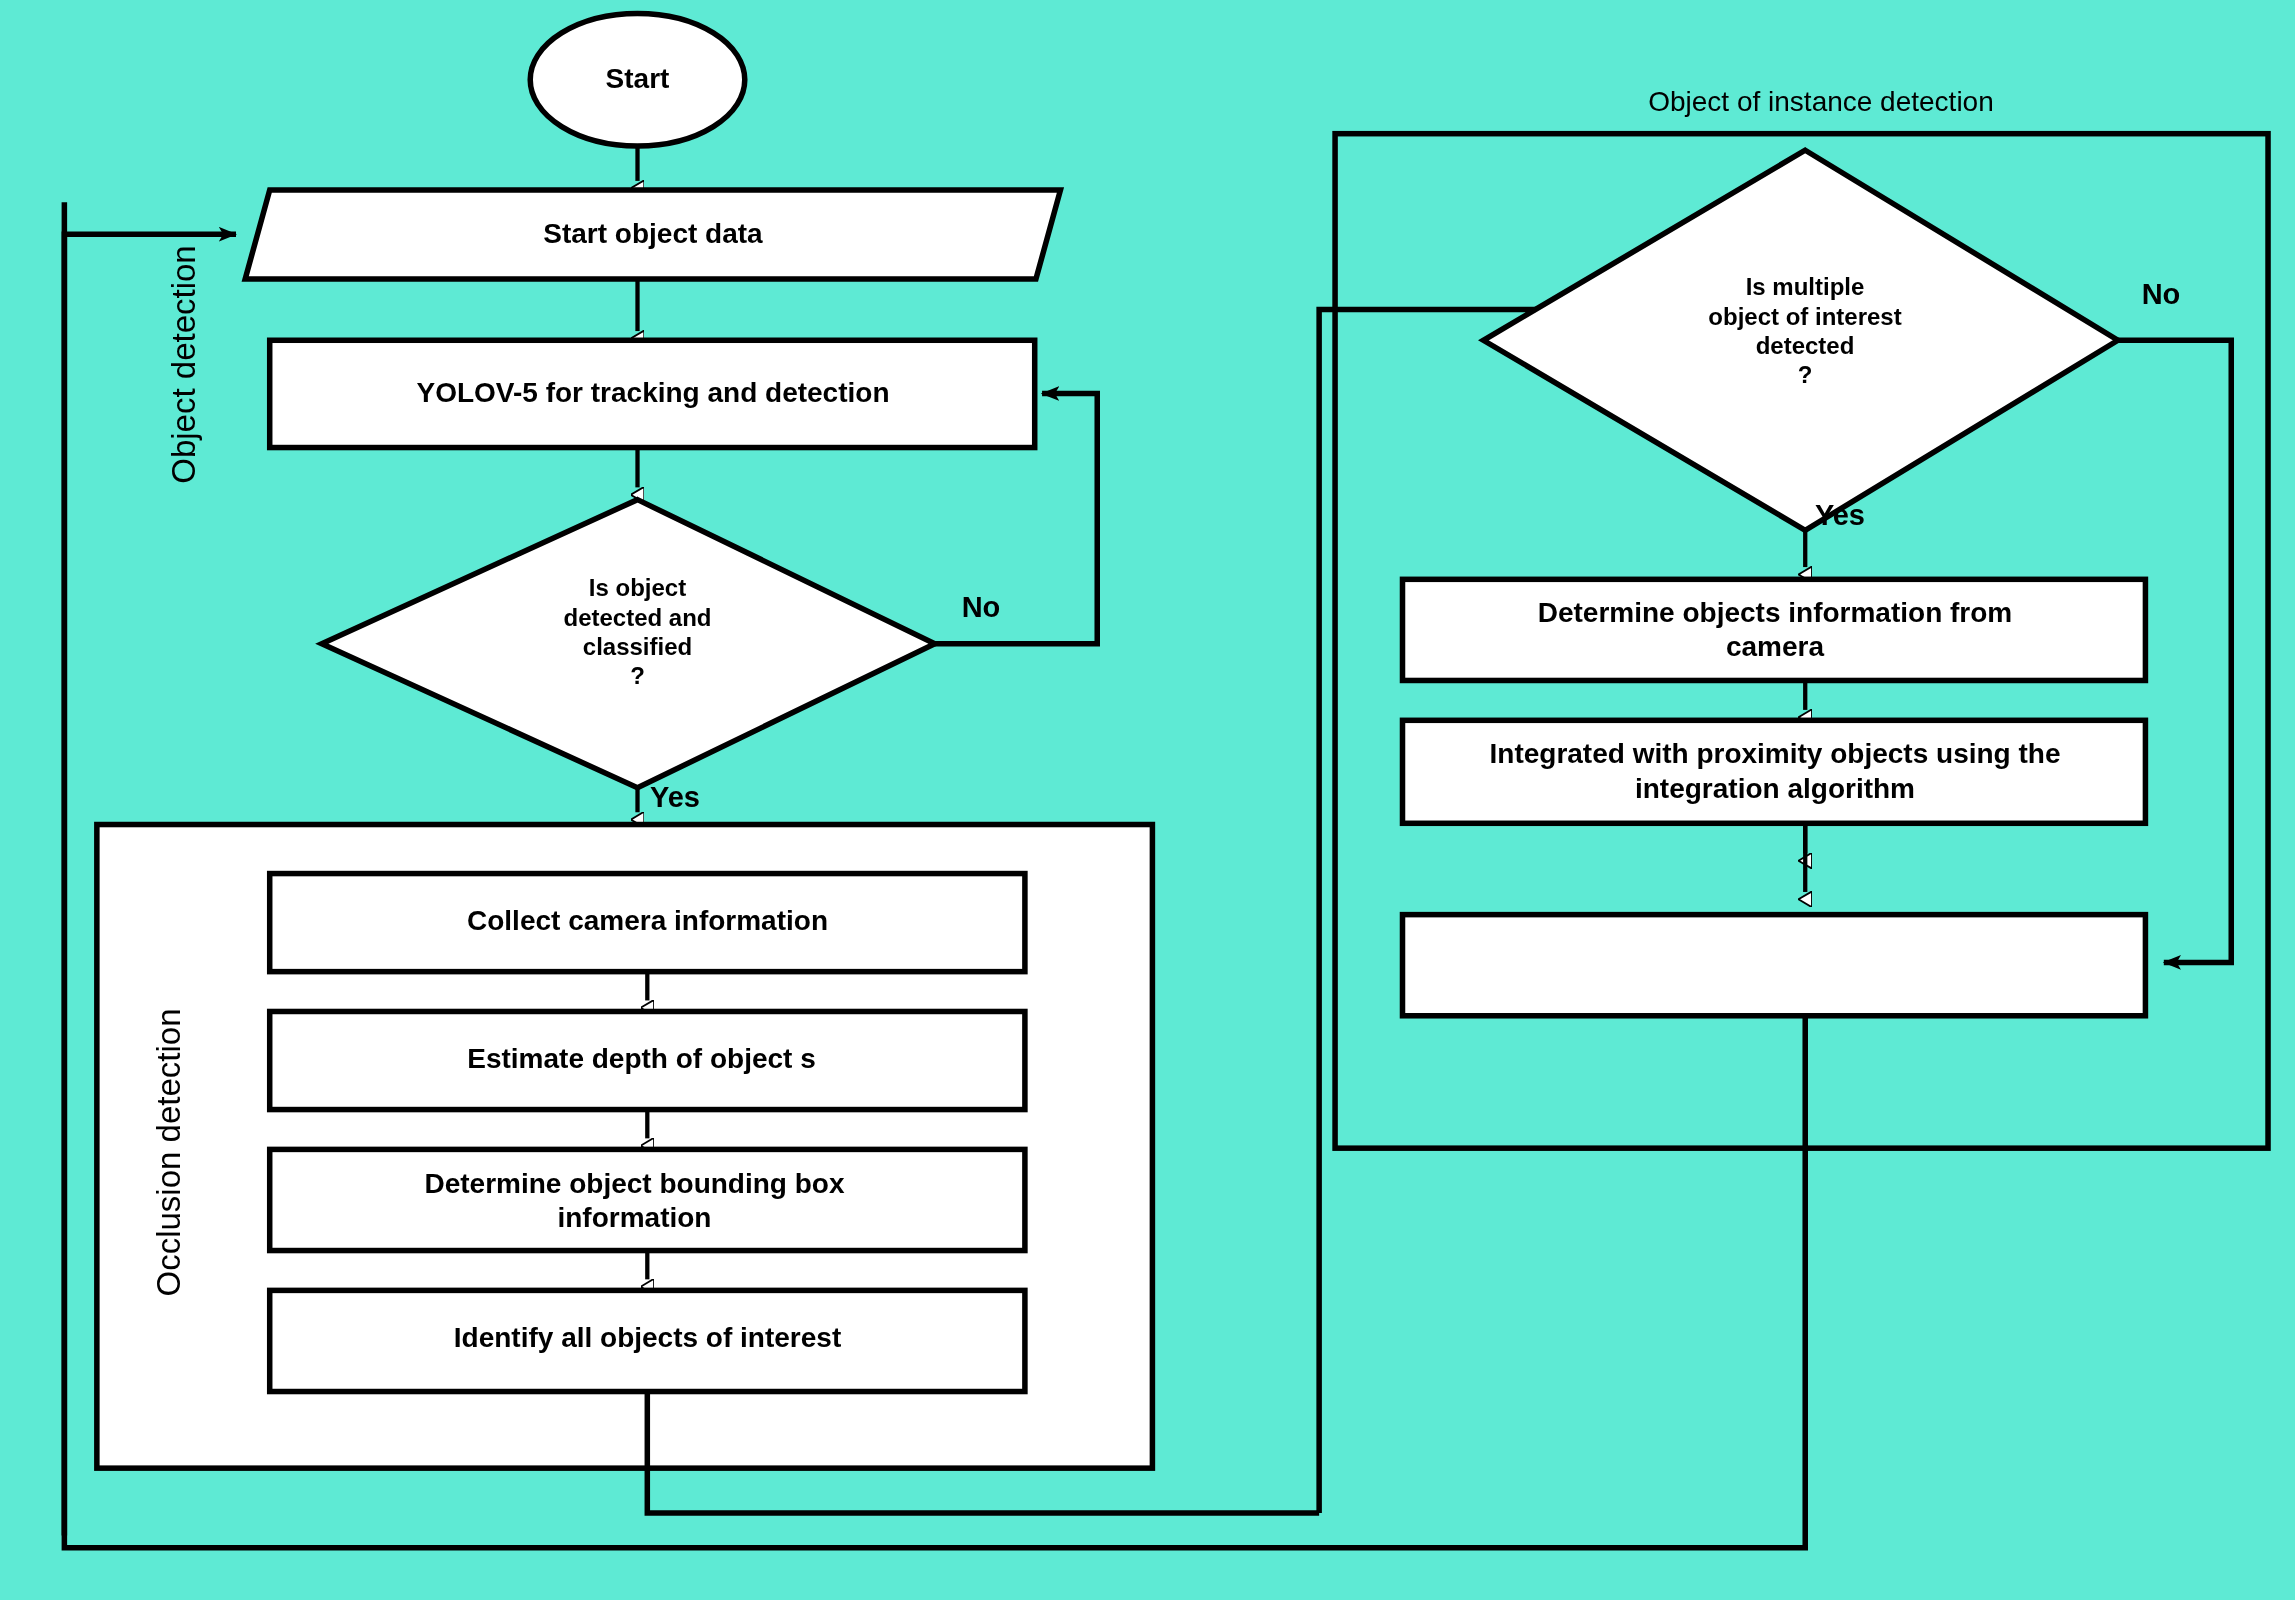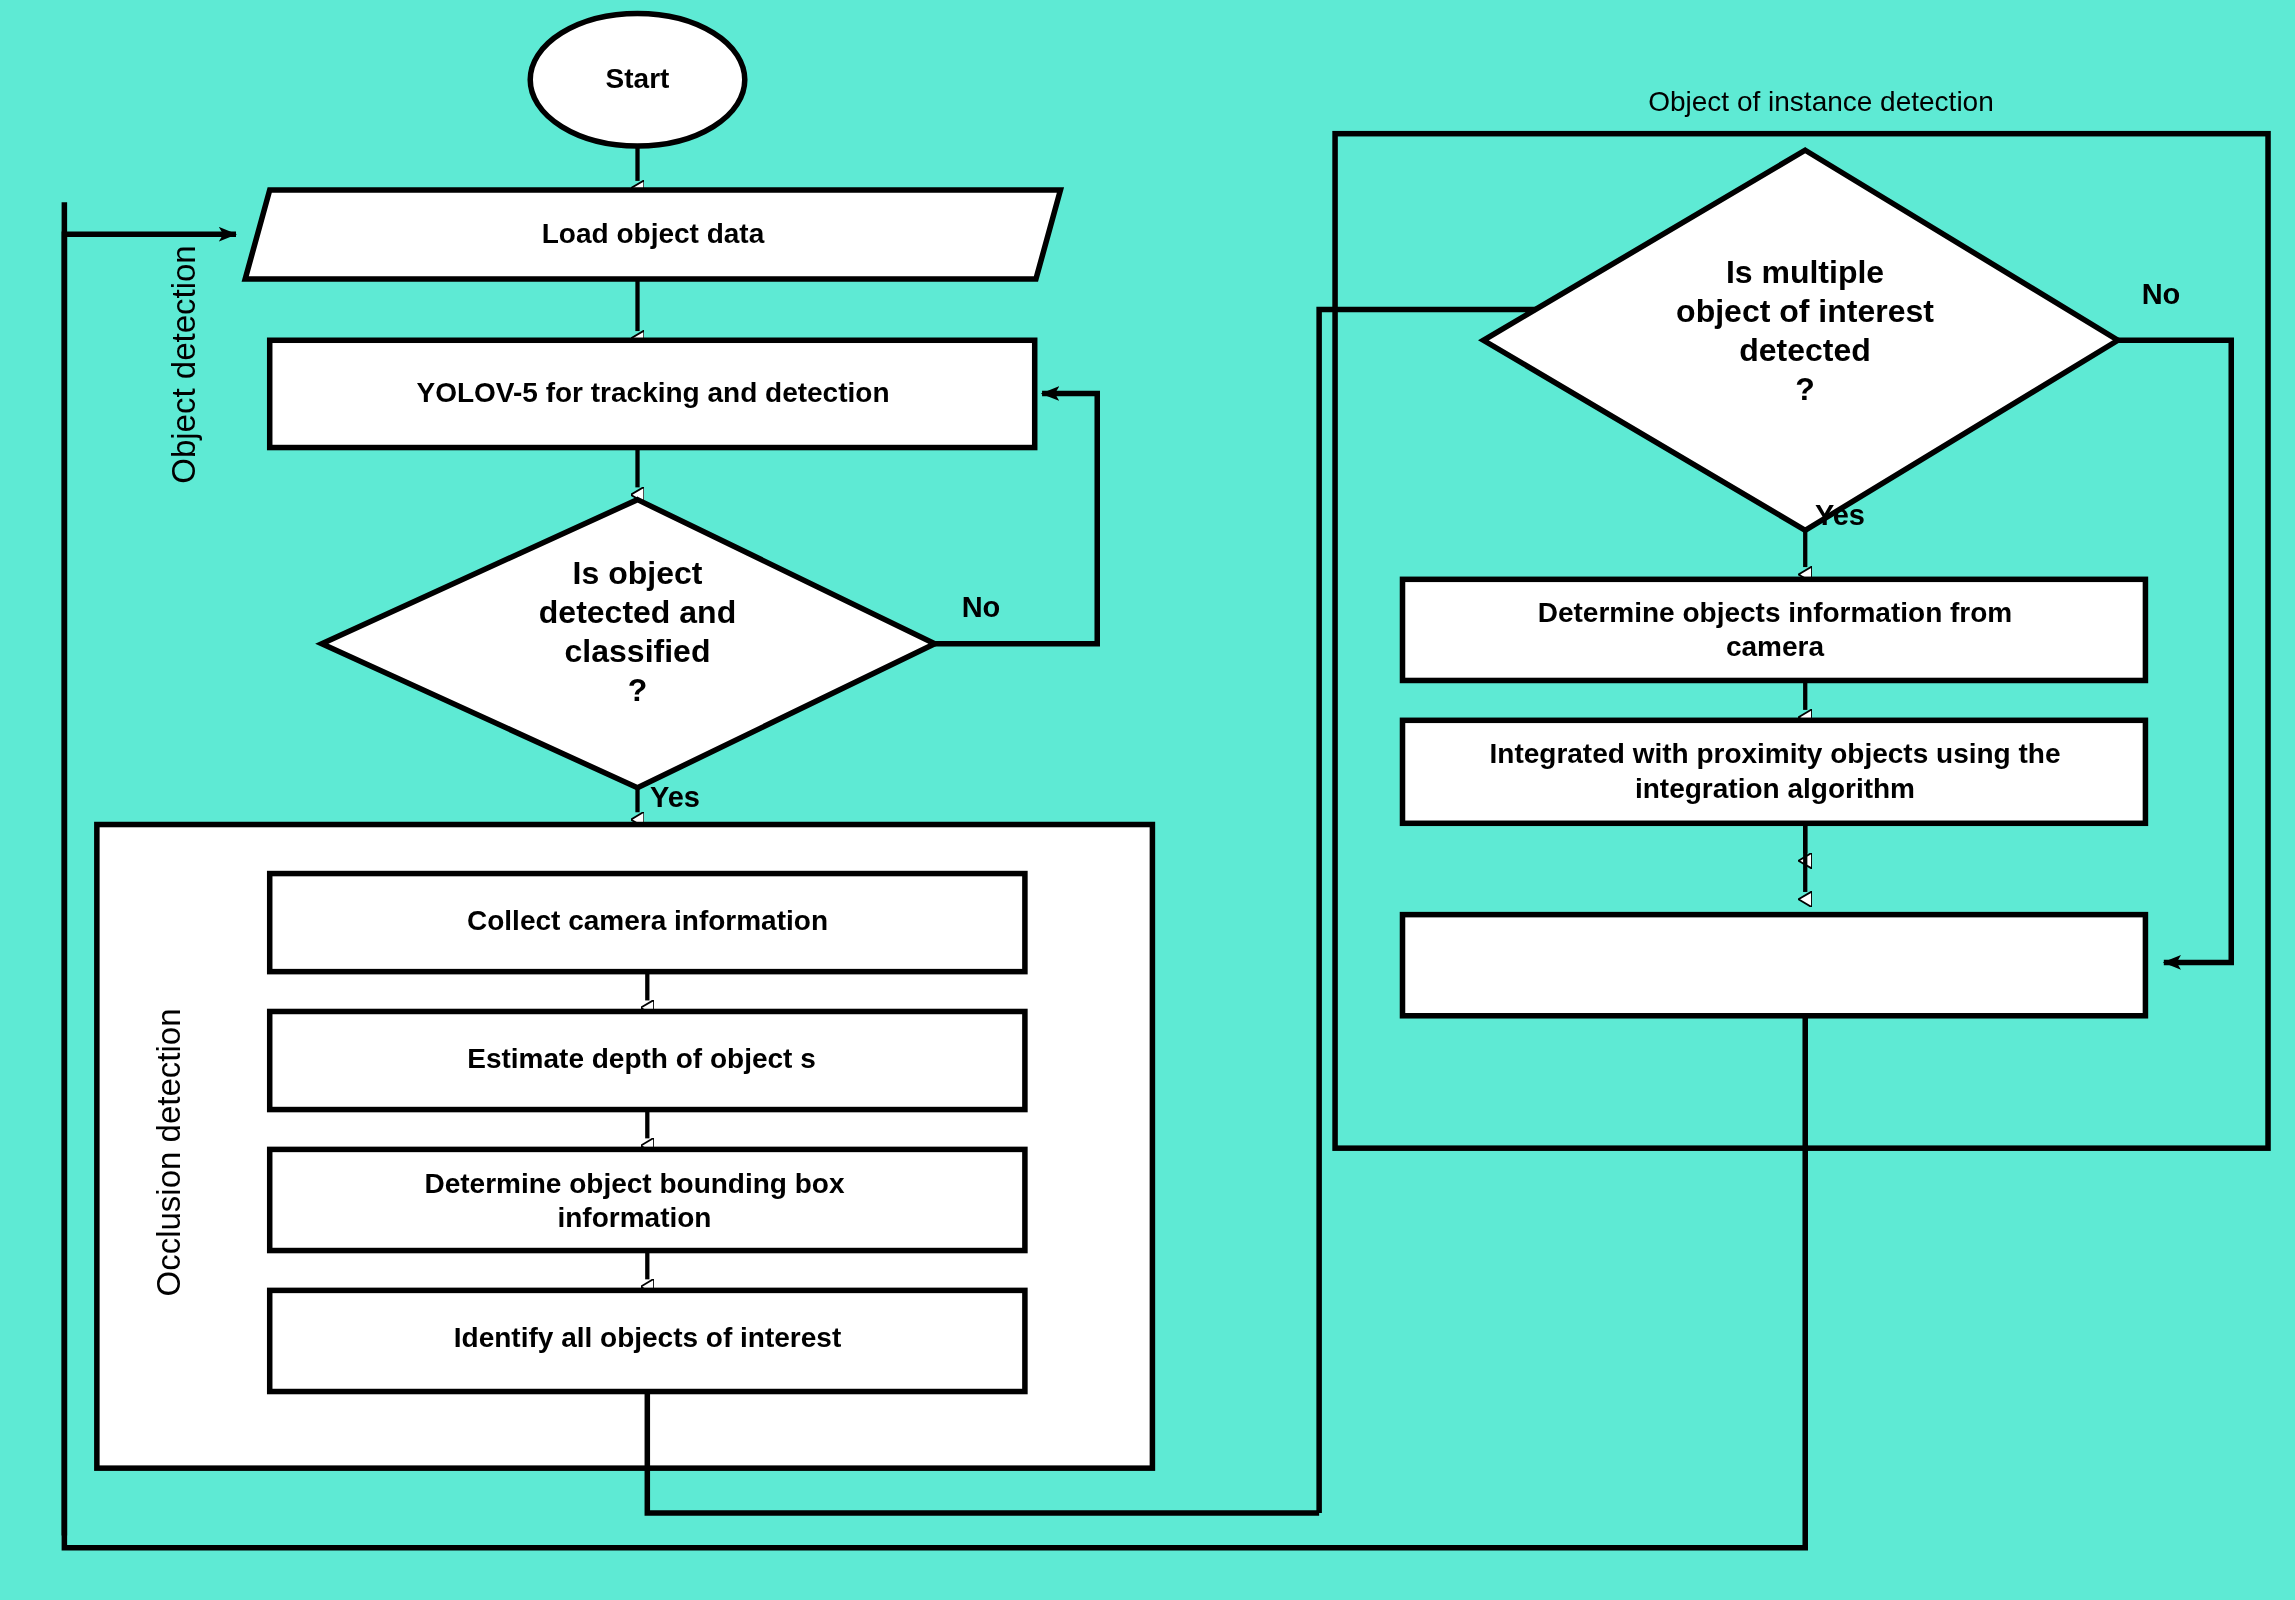--- a/index.html
+++ b/index.html
@@ -15,21 +15,21 @@
     position:absolute;
     color:#000000;
     font-weight:700;
     line-height:1.22;
     text-align:center;
     white-space:pre-line;
     display:flex;align-items:center;justify-content:center;
     pointer-events:none;
   }
   .node-text{font-size:28px;}
-  .diamond-text{font-size:32px;}
+  .diamond-text{font-size:24px;}
   .branch-text{font-size:29px;font-weight:700;}
   .group-title{font-size:28px;font-weight:400;}
   .vert-label{
     font-size:33px;font-weight:400;
     transform-origin:center center;
   }
   .vert-label.rot{transform:rotate(-90deg);}
   .hit{position:absolute;}
 </style>
 </head>
@@ -108,21 +108,21 @@
 
       <path d="M2945,1343 L2945,1455" stroke-width="7" marker-end="url(#hollowArrow)"></path>
 
       <path d="M2945,1657 L2945,1873" stroke-width="9"></path>
 
     </g>
   </svg>
 
   <div class="lbl node-text" style="left:530px;top:56px;width:215px;height:47px;">Start</div>
 
-  <div class="lbl node-text" style="left:276px;top:211px;width:754px;height:47px;">Load object data</div>
+  <div class="lbl node-text" style="left:276px;top:211px;width:754px;height:47px;">Start object data</div>
 
   <div class="lbl node-text" style="left:282px;top:370px;width:742px;height:47px;">YOLOV-5 for tracking and detection</div>
 
   <div class="lbl diamond-text" style="left:484px;top:543px;width:307px;height:178px;">Is object
 detected and
 classified
 ?</div>
 
   <div class="lbl branch-text" style="left:944px;top:589px;width:74px;height:37px;">No</div>
 

